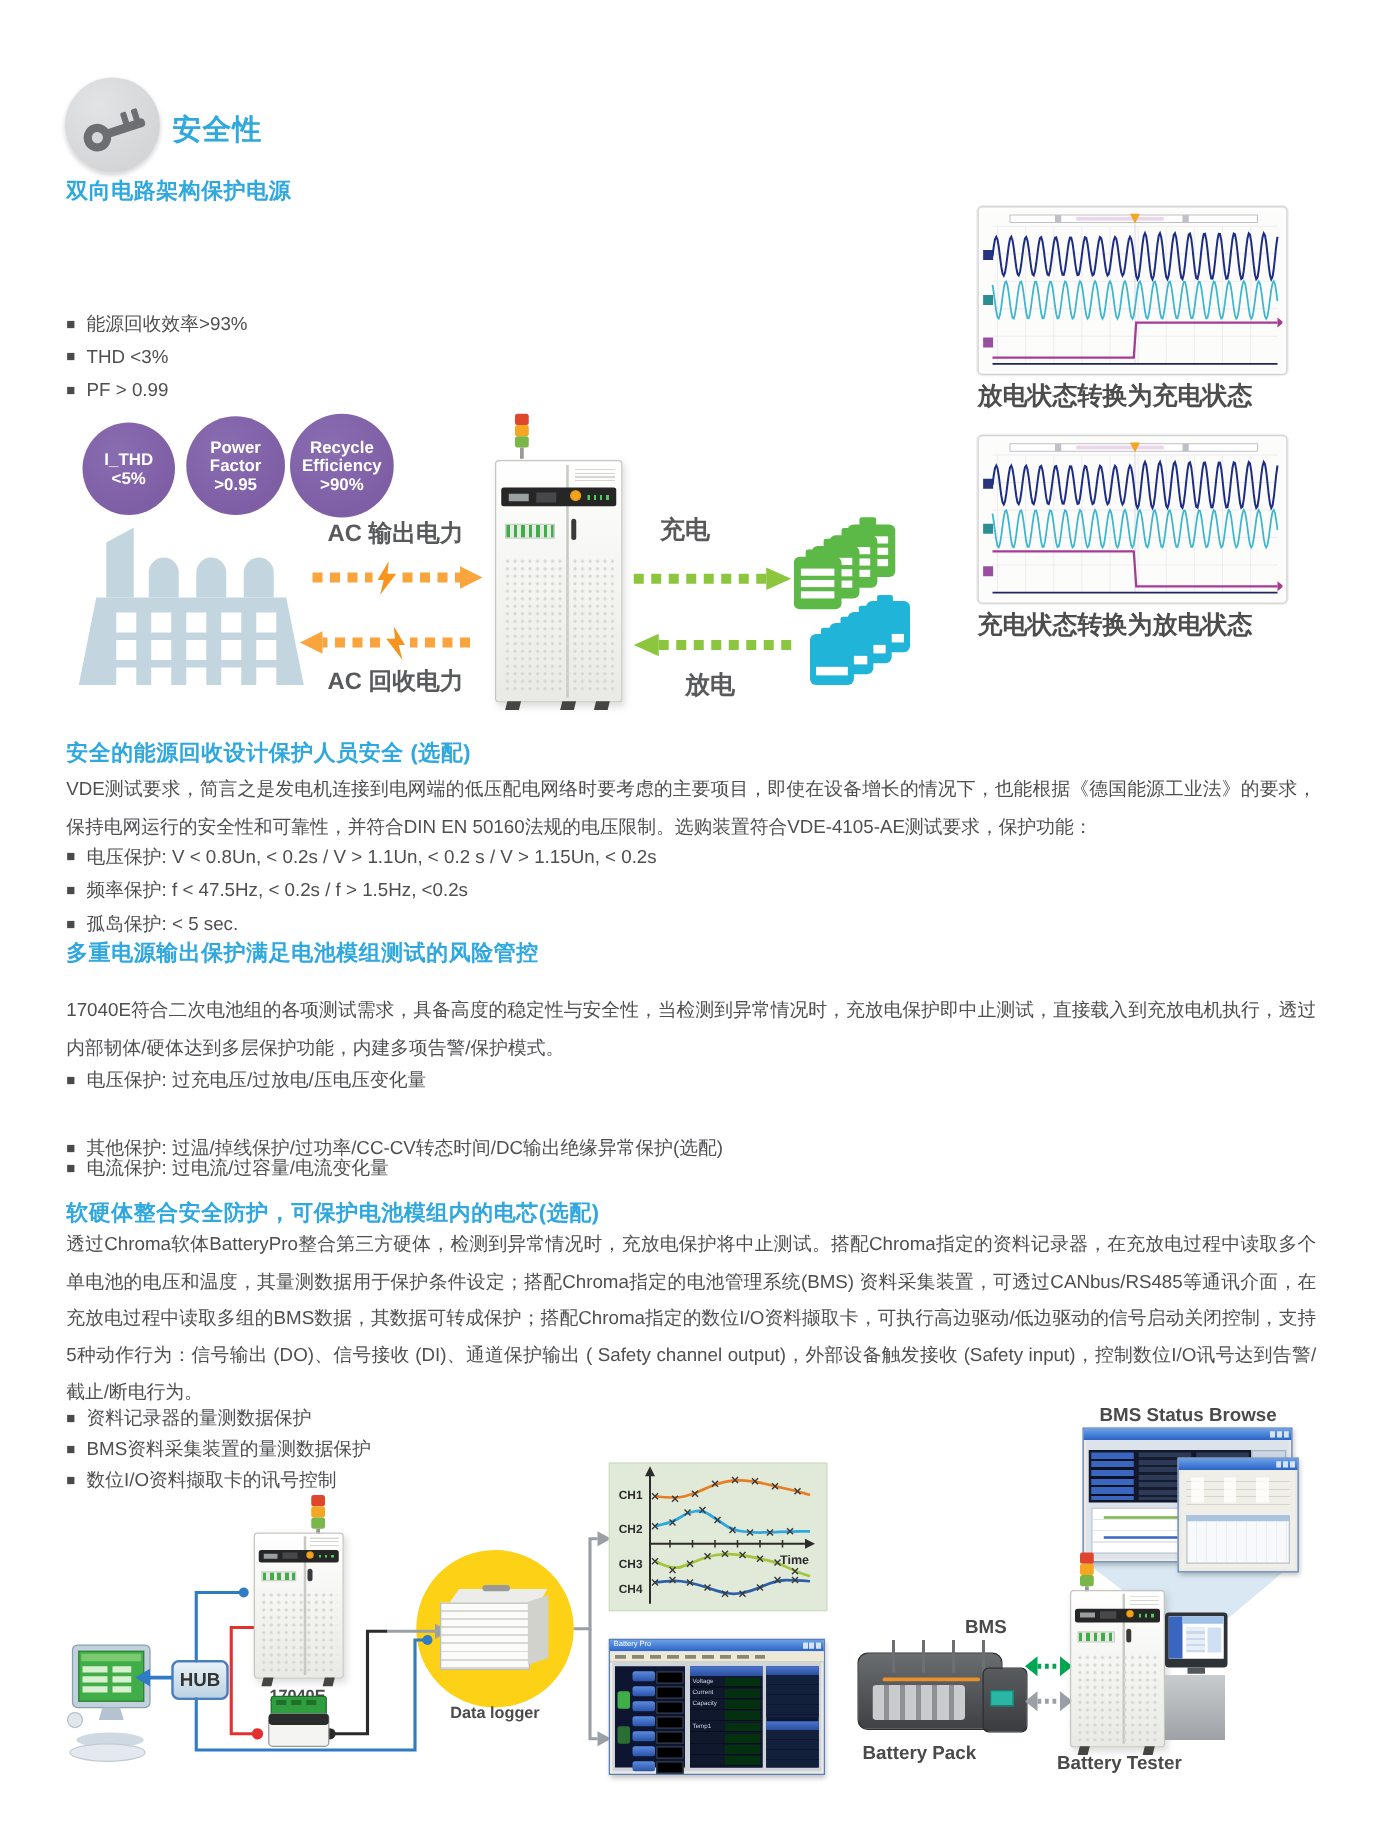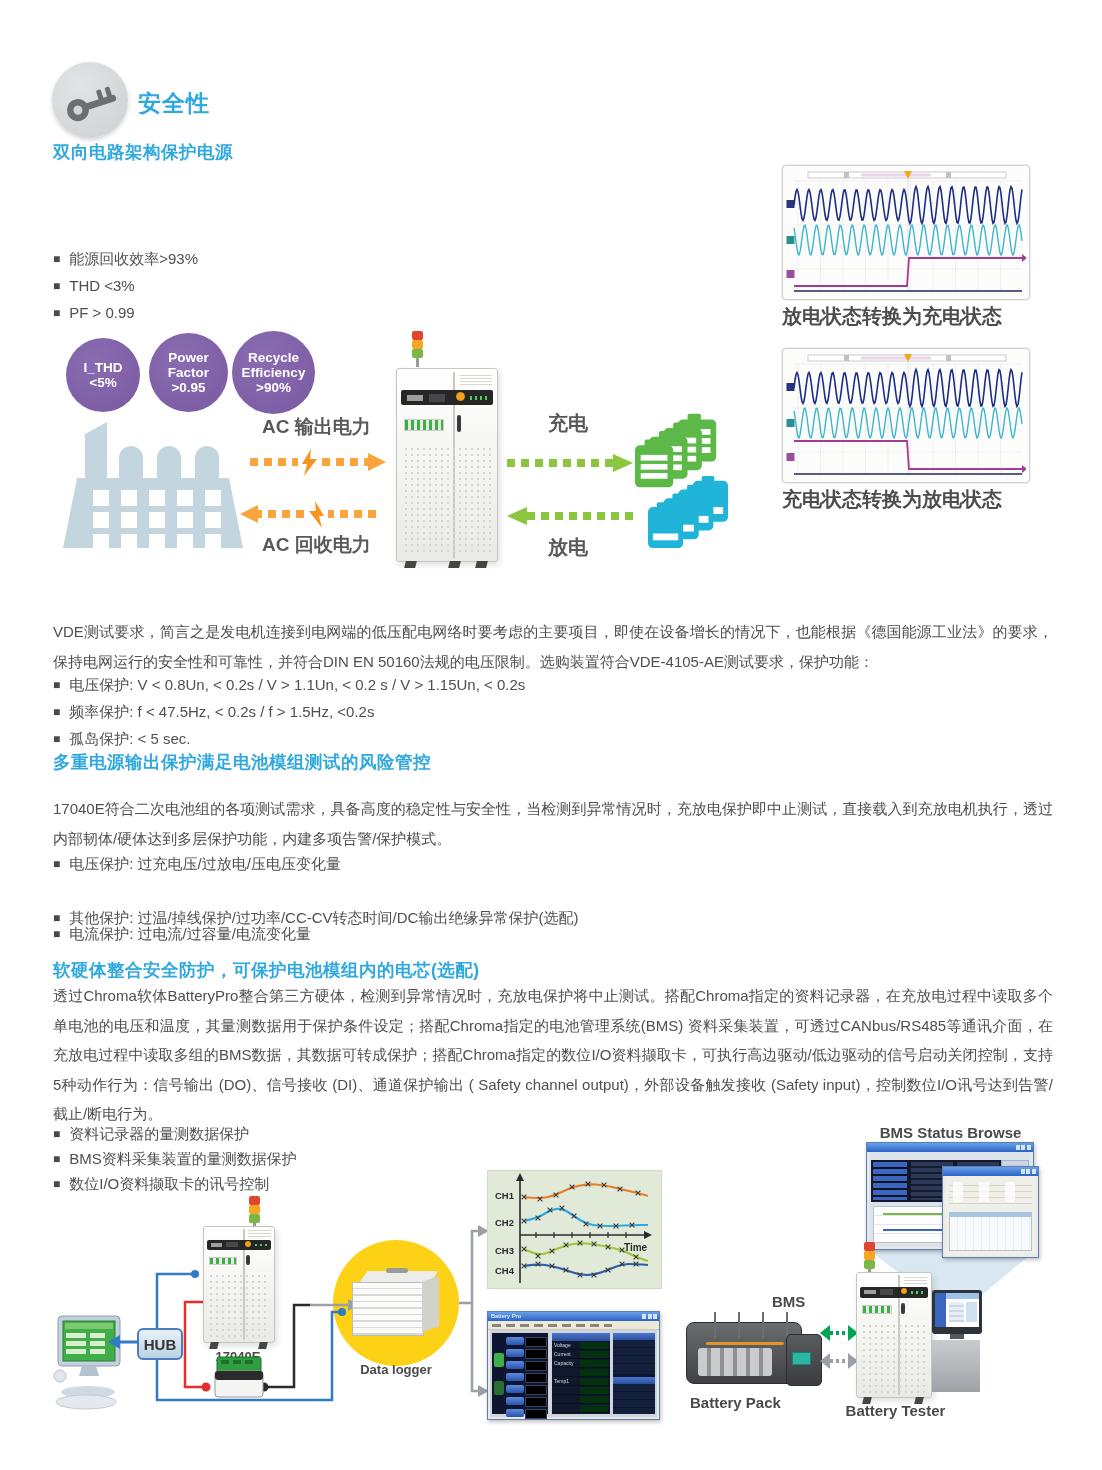--- a/index.html
+++ b/index.html
@@ -311,21 +311,21 @@
         <div class="cab-dots"></div>
       </div>
     <div class="cab-vent"></div>
       <div class="cab-handle"></div>
       <div class="cab-perf"></div>
     <div class="foot fl"></div>
       <div class="foot fm"></div>
       <div class="foot fr"></div>
   </div>
 
-  <div class="abs cn-big" style="left:548px;top:410px;">充电</div>
+  <div class="abs cn-big" style="left:528px;top:410px;">充电</div>
   <div class="abs" style="left:505px;top:452px;">
     <svg width="130" height="22" viewBox="0 0 130 22">
       <line x1="2" y1="11" x2="108" y2="11" stroke="#8cc63f" stroke-width="8" stroke-dasharray="8 6"></line>
       <polygon points="108,2 128,11 108,20" fill="#8cc63f"></polygon>
     </svg>
   </div>
   <div class="abs" style="left:635px;top:412px;">
     <svg width="86" height="80" viewBox="0 0 90 80">
       <g fill="#5cb947">
         <g transform="translate(45,0)">
@@ -394,20 +394,21 @@
           </g>
         <g transform="translate(0,27)">
             <rect x="9" y="0" width="13" height="7" rx="2"></rect>
             <rect x="0" y="5" width="36" height="42" rx="5"></rect>
             <rect x="5" y="32" width="26" height="7" fill="#fff"></rect>
           </g>
       </g>
     </svg>
   </div>
 
+  <div class="abs sec-title" style="left:53px;top:590px;">安全的能源回收设计保护人员安全 (选配)</div>
   <div class="abs body-txt" style="left:53px;top:617px;width:1000px;line-height:30px;">VDE测试要求，简言之是发电机连接到电网端的低压配电网络时要考虑的主要项目，即使在设备增长的情况下，也能根据《德国能源工业法》的要求，保持电网运行的安全性和可靠性，并符合DIN EN 50160法规的电压限制。选购装置符合VDE-4105-AE测试要求，保护功能：</div>
   <div class="abs bullet" style="top:676px;"><span>电压保护: V &lt; 0.8Un, &lt; 0.2s / V &gt; 1.1Un, &lt; 0.2 s / V &gt; 1.15Un, &lt; 0.2s</span></div>
   <div class="abs bullet" style="top:703px;"><span>频率保护: f &lt; 47.5Hz, &lt; 0.2s / f &gt; 1.5Hz, &lt;0.2s</span></div>
   <div class="abs bullet" style="top:730px;"><span>孤岛保护: &lt; 5 sec.</span></div>
 
   <div class="abs sec-title" style="left:53px;top:750px;">多重电源输出保护满足电池模组测试的风险管控</div>
   <div class="abs body-txt" style="left:53px;top:794px;width:1000px;line-height:30px;">17040E符合二次电池组的各项测试需求，具备高度的稳定性与安全性，当检测到异常情况时，充放电保护即中止测试，直接载入到充放电机执行，透过内部韧体/硬体达到多层保护功能，内建多项告警/保护模式。</div>
   <div class="abs bullet" style="top:855px;"><span>电压保护: 过充电压/过放电/压电压变化量</span></div>
   <div class="abs bullet" style="top:882px;margin-top:43px;"><span>电流保护: 过电流/过容量/电流变化量</span></div>
   <div class="abs bullet" style="top:909px;"><span>其他保护: 过温/掉线保护/过功率/CC-CV转态时间/DC输出绝缘异常保护(选配)</span></div>

